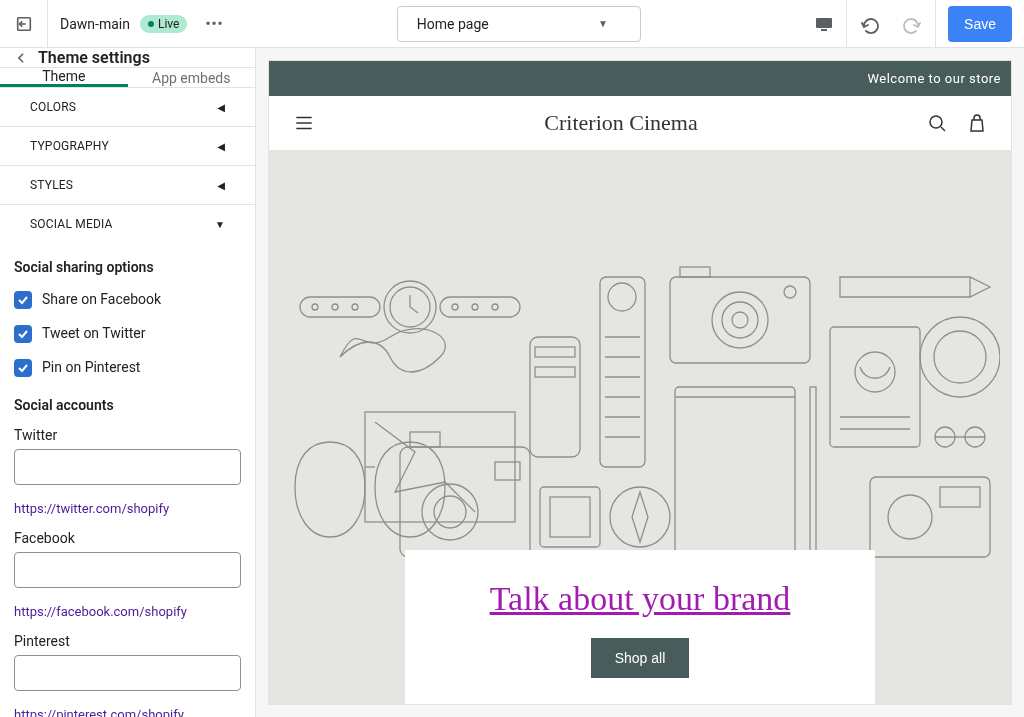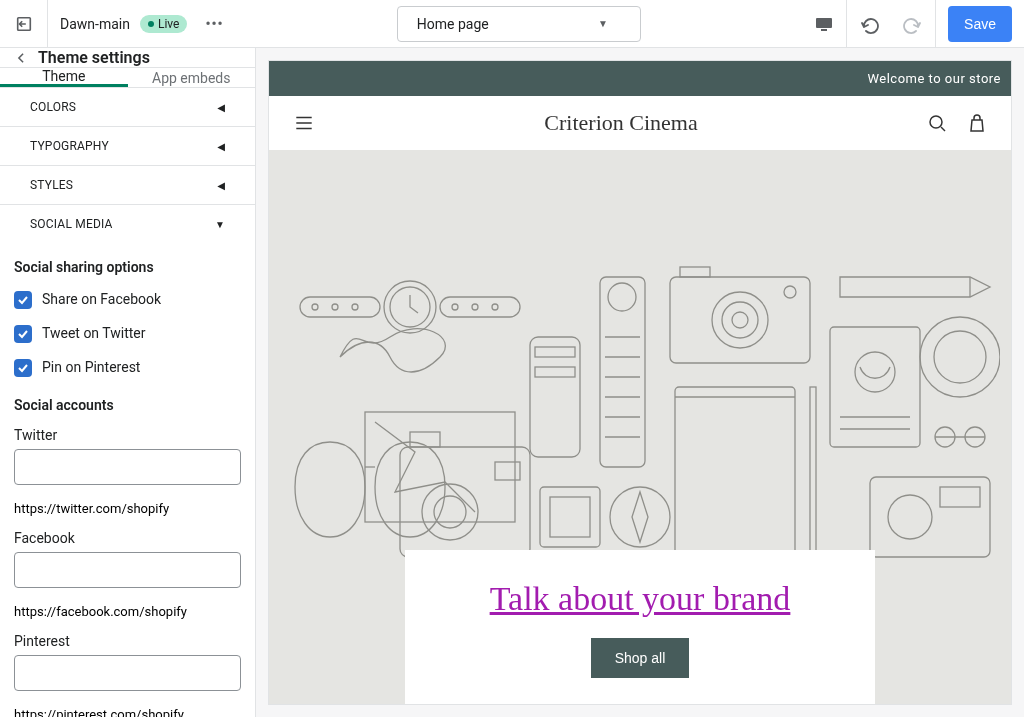--- a/index.html
+++ b/index.html
@@ -32,21 +32,21 @@
 .sb-tab.active { color: #202223; border-bottom: 3px solid #008060; }
 .sb-section { border-bottom: 1px solid #e1e3e5; padding: 12px 30px; display: flex; align-items: center; justify-content: space-between; cursor: pointer; }
 .sb-section-label { font-size: 12px; color: #202223; letter-spacing: 0.2px; }
 .sb-caret { font-size: 10px; color: #202223; }
 .sb-body { padding: 10px 14px 20px; }
 .sb-subhead { font-size: 14px; font-weight: 600; color: #202223; margin: 6px 0 12px; }
 .sb-check { display: flex; align-items: flex-start; gap: 10px; margin: 16px 0; }
 .sb-check-box { width: 18px; height: 18px; border-radius: 4px; background: #2c6ecb; display: flex; align-items: center; justify-content: center; }
 .sb-field-label { font-size: 14px; color: #202223; margin-top: 14px; margin-bottom: 6px; }
 .sb-input { width: 100%; height: 36px; border: 1px solid #8c9196; border-radius: 4px; padding: 0 10px; font-size: 14px; }
-.sb-hint { font-size: 13px; color: #000000; margin-top: 16px; }
+.sb-hint { font-size: 13px; color: #4c1d95; margin-top: 16px; }
 
 
 .preview { flex: 1; background: #f6f6f7; padding: 12px; overflow: hidden; }
 .pv-frame { width: 100%; height: 100%; background: #fff; border: 1px solid #e1e3e5; display: flex; flex-direction: column; position: relative; }
 .pv-announce { background: #475c5b; color: #fff; text-align: right; padding: 10px; font-size: 13px; letter-spacing: 0.5px; }
 .pv-header { display: flex; align-items: center; justify-content: space-between; padding: 14px 24px; background: #fff; }
 .pv-store { font-size: 22px; color: #333; font-family: Georgia, serif; flex:1; text-align:center; }
 .pv-h-icons { display: flex; gap: 20px; }
 .pv-hamburger { cursor: pointer; }
 .pv-hero { flex: 1; background: #e5e5e2; position: relative; overflow: hidden; }

